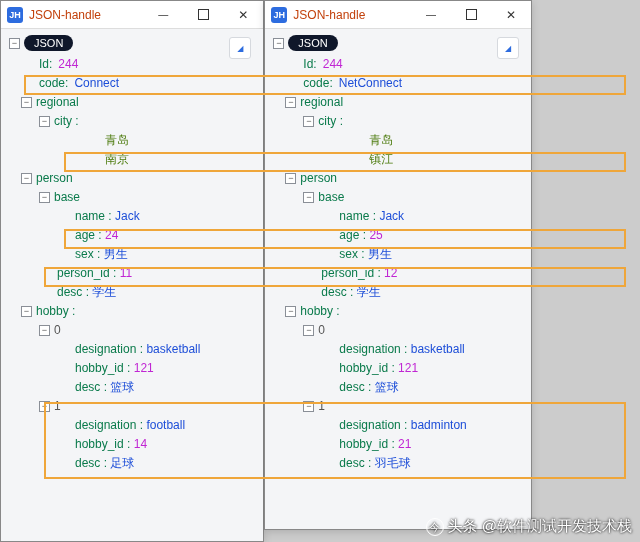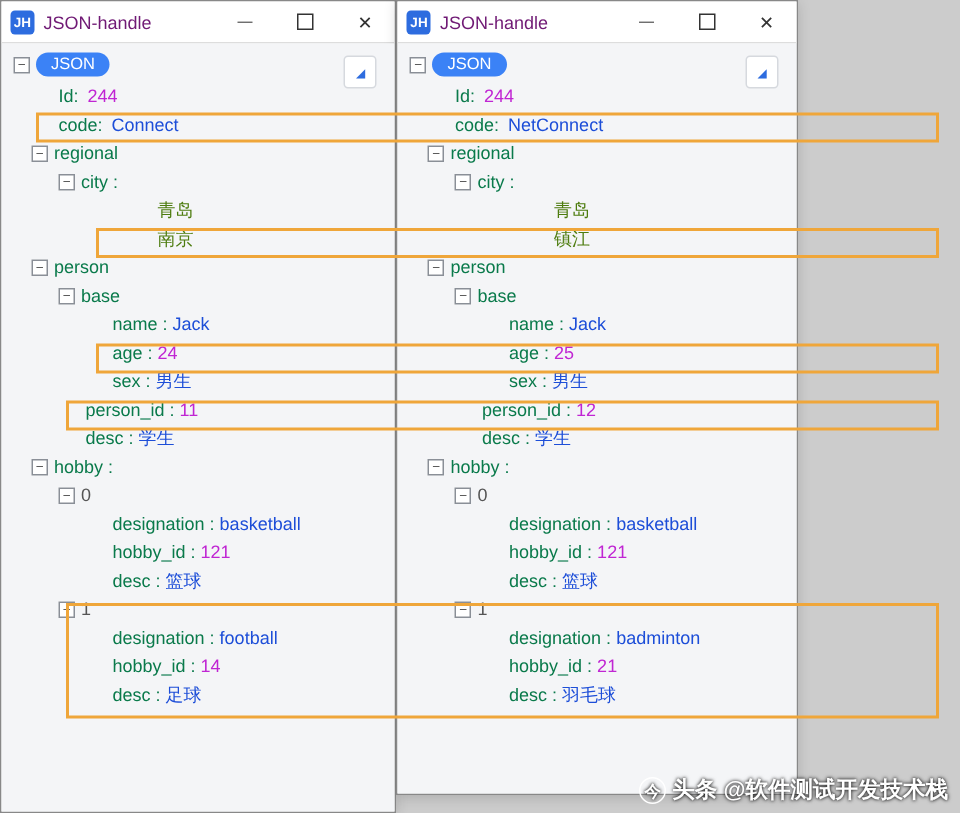--- a/index.html
+++ b/index.html
@@ -29,42 +29,42 @@
     align-items: center;
     border-bottom: 1px solid #ddd;
   }
   .tb-icon {
     width: 16px; height: 16px; margin: 0 6px;
     background: #2d6cdf;
     border-radius: 3px;
     display: flex; align-items: center; justify-content: center;
     color: #fff; font-size: 9px; font-weight: bold;
   }
-  .tb-title { flex: 1; color: #701a75; }
+  .tb-title { flex: 1; color: #c2410c; }
   .tb-btns { display: flex; }
   .tb-btn {
     width: 40px; height: 28px; display: flex; align-items: center; justify-content: center;
     color: #333; cursor: default;
   }
   .tb-min::before { content:"—"; font-size:10px; }
   .tb-max { font-size: 10px; }
   .tb-max::before {
     content:""; display:block; width:9px; height:9px; border:1px solid currentColor;
   }
   .tb-close::before { content:"✕"; font-size:12px; }
   .panel {
     flex: 1;
     background: #f4f5f7;
     position: relative;
     padding: 6px 6px 6px 2px;
     overflow: hidden;
   }
   .badge-row { display:flex; align-items:center; }
   .badge {
-    background: #3b82f6;
+    background: #0f172a;
     color: #fff;
     border-radius: 10px;
     padding: 2px 10px;
     font-size: 11px;
     display: inline-block;
     margin-left: 22px;
   }
   .corner-btn {
     position: absolute; top: 8px; right: 12px;
     width: 22px; height: 22px;
@@ -93,21 +93,21 @@
   .val-num { color: #c026d3; }
   .val-str { color: #1d4ed8; }
   .leaf-str { color: #4d7c0f; padding-left: 2px; margin-left: 28px; }
   .hl {
     border: 2px solid #efa63a;
     position: absolute;
     pointer-events: none;
   }
   .watermark {
     position: absolute; right: 8px; bottom: 6px;
-    color: #fff; font-size: 15px; font-weight: 700;
+    color: #fff; font-size: 15px; font-weight: 400;
     text-shadow: 0 0 3px rgba(0,0,0,.6), 0 0 2px rgba(0,0,0,.8);
   }
   .watermark .at {
     display:inline-flex;width:18px;height:18px;border:1.5px solid #fff;border-radius:50%;
     align-items:center;justify-content:center;margin-right:4px;font-size:11px;
   }
   .i1 { padding-left: 18px; }
   .i2 { padding-left: 36px; }
   .i3 { padding-left: 54px; }
   .i4 { padding-left: 72px; }

